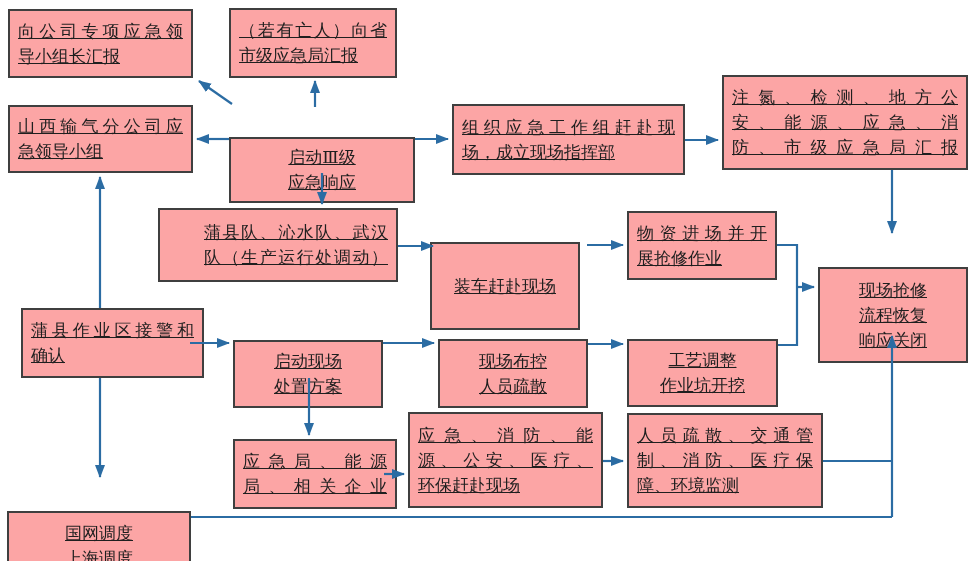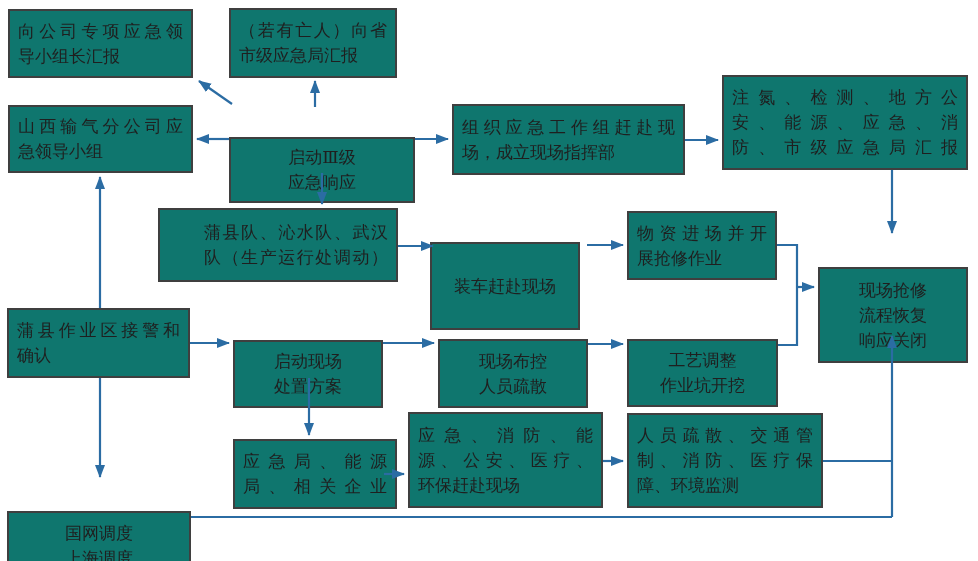--- a/index.html
+++ b/index.html
@@ -5,40 +5,40 @@
   html,body{margin:0;padding:0;background:#fff;}
   .stage{
     position:relative;width:978px;height:561px;overflow:hidden;
     background:var(--bg,#ffffff);
     font-family:"DejaVu Serif","Liberation Serif",serif;
     color:var(--text,#1f1f1f);
   }
   .bx{
     position:absolute;box-sizing:border-box;
     border:2px solid var(--border,#3f3f3f);
-    background:#0f766e;
+    background:#fca5a5;
     display:flex;flex-direction:column;justify-content:center;
-    font-size:17px;line-height:25px;
+    font-size:17px;line-height:25px;text-decoration:underline;
   }
   .cc{align-items:center;text-align:center;white-space:pre-line;padding:2px 4px;margin-top:30px;}
   .jl,.jj{padding:2px 8px;}
   .jl .ln,.jj .ln{text-align:justify;text-align-last:justify;text-justify:inter-character;}
   .jl .ln.last{text-align:left;text-align-last:left;}
 
   #bx-report-leader {left:8px;   top:9px;   width:185px; height:69px;}
   #bx-report-province{left:229px;top:8px;   width:168px; height:70px;}
   #bx-shanxi        {left:8px;   top:105px; width:185px; height:68px;}
   #bx-level3        {left:229px; top:107px; width:186px; height:66px;}
   #bx-organize      {left:452px; top:104px; width:233px; height:71px;}
   #bx-units         {left:722px; top:75px;  width:246px; height:95px;}
   #bx-repair-close  {left:818px; top:237px; width:150px; height:96px;}
   #bx-teams         {left:158px; top:208px; width:240px; height:74px;padding-left:44px;}
   #bx-load          {left:430px; top:212px; width:150px; height:88px;}
   #bx-materials     {left:627px; top:211px; width:150px; height:69px;}
-  #bx-puxian        {left:7px;   top:308px; width:183px; height:70px;}
+  #bx-puxian        {left:21px;   top:308px; width:183px; height:70px;}
   #bx-plan          {left:233px; top:310px; width:150px; height:68px;}
   #bx-control       {left:438px; top:309px; width:150px; height:69px;}
   #bx-process       {left:627px; top:309px; width:151px; height:68px;}
   #bx-bureaus       {left:233px; top:439px; width:164px; height:70px;}
   #bx-agencies      {left:408px; top:412px; width:195px; height:96px;}
   #bx-evac          {left:627px; top:413px; width:196px; height:95px;}
   #bx-grid          {left:7px;   top:481px; width:184px; height:69px;}
 
   svg.arrows{position:absolute;left:0;top:0;pointer-events:none;}
   svg.arrows line, svg.arrows polyline{stroke:var(--arrow,#2b6ca3);stroke-width:2.2;fill:none;}

